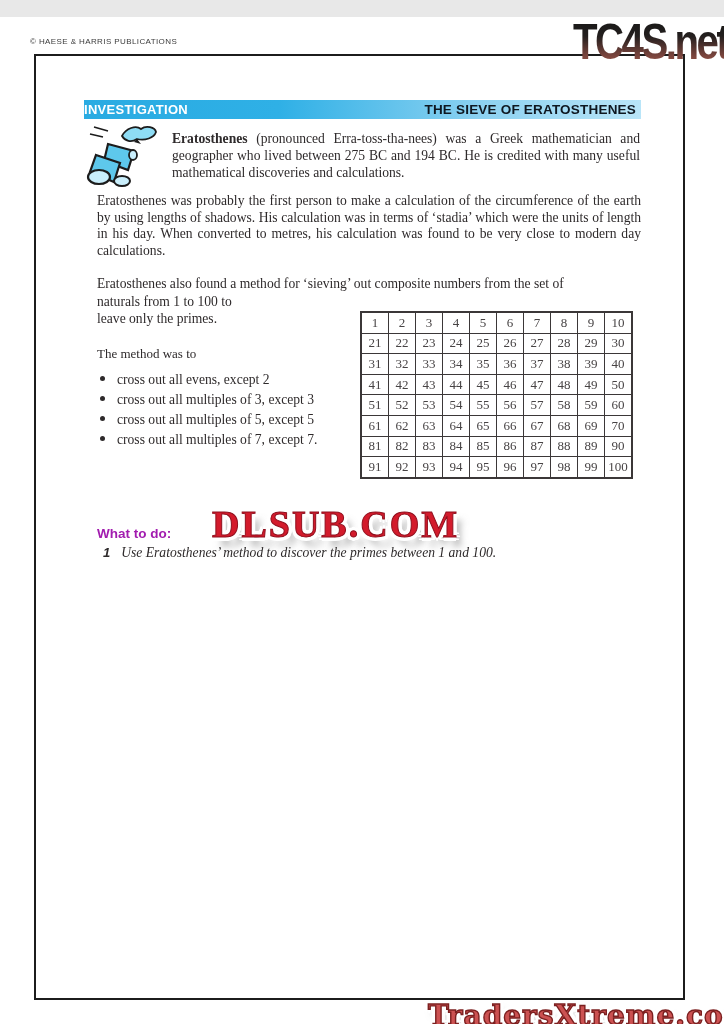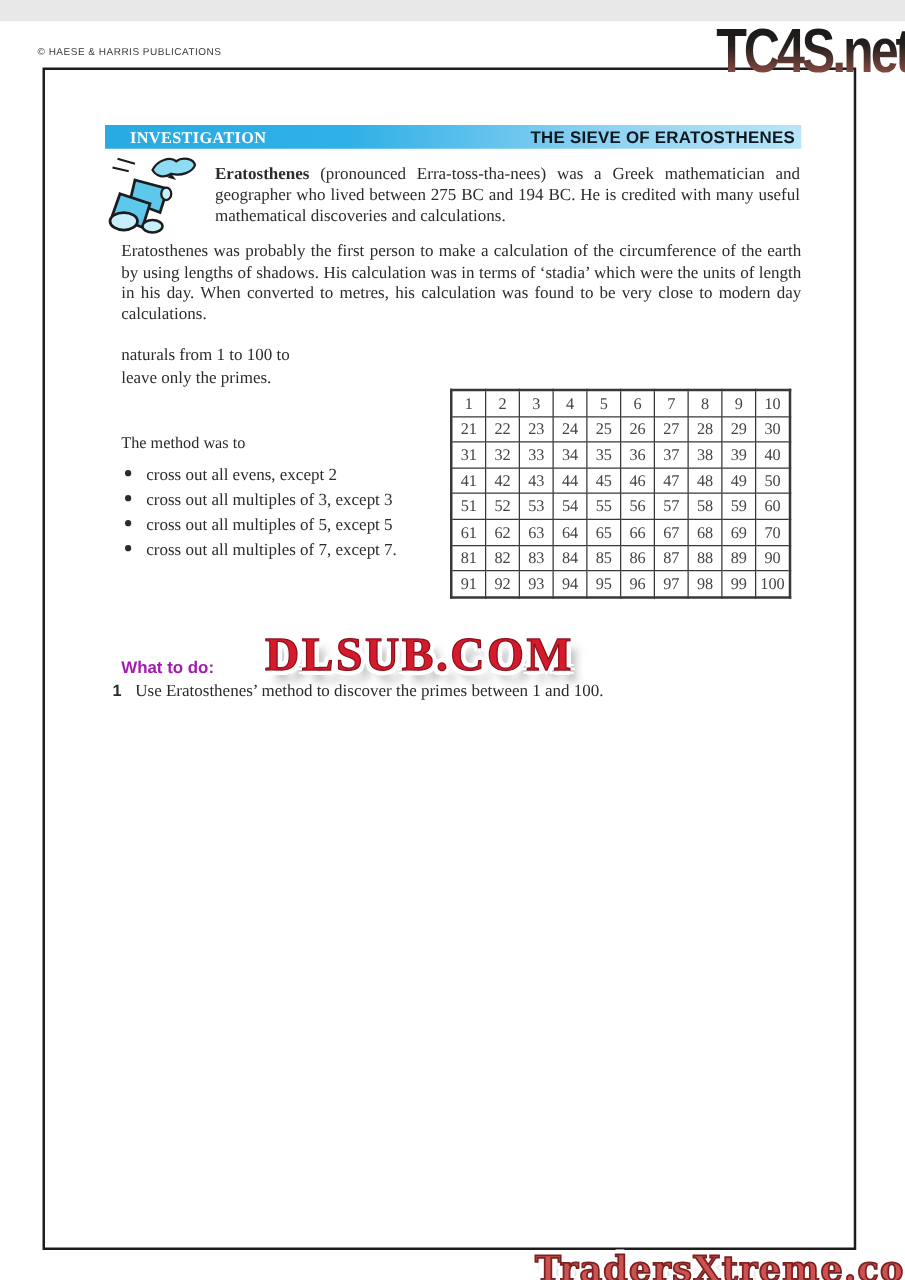--- a/index.html
+++ b/index.html
@@ -30,21 +30,21 @@
     -webkit-background-clip:text;background-clip:text;
     -webkit-text-fill-color:transparent;
   }
   
   .banner{
     position:absolute;left:84px;top:83px;width:557px;height:19px;z-index:1;
     background:linear-gradient(90deg,#29abe2 0%,#2fb0e6 35%,#8ed2f1 72%,#b9e5f8 100%);
     display:flex;align-items:center;justify-content:space-between;
     font-family:"Liberation Sans",sans-serif;font-weight:bold;
   }
-  .banner .label{color:#ffffff;font-size:13px;letter-spacing:.3px;padding-left:20px;font-family:Liberation Serif, serif;}
+  .banner .label{color:#ffffff;font-size:13px;letter-spacing:.3px;padding-left:0;}
   .banner .title{color:#0e1720;font-size:13.5px;letter-spacing:.2px;padding-right:5px;}
   
   .illo{position:absolute;left:84px;top:107px;width:84px;height:66px;z-index:1;}
   
   .intro{position:absolute;left:172px;top:114px;width:468px;font-size:13.6px;line-height:16.8px;text-align:justify;z-index:1;}
   .intro .lead{font-weight:bold;}
   .para2{position:absolute;left:97px;top:176px;width:544px;font-size:13.6px;line-height:16.6px;text-align:justify;z-index:1;}
   .para3{position:absolute;left:97px;top:258px;width:548px;font-size:13.6px;line-height:17.5px;z-index:1;}
   .method-intro{position:absolute;left:97px;top:329px;font-size:13px;z-index:1;}
   
@@ -65,21 +65,21 @@
     font-size:38px;line-height:42px;letter-spacing:2px;
     color:#d31b2c;-webkit-text-stroke:1px #8e0e1c;
     text-shadow:
       -3px -3px 0 #fff, 3px -3px 0 #fff, -3px 3px 0 #fff, 3px 3px 0 #fff,
       -4px 0 0 #fff, 4px 0 0 #fff, 0 -4px 0 #fff, 0 4px 0 #fff,
       7px 9px 7px rgba(110,110,110,.55);
   }
   
   .what-heading{position:absolute;left:97px;top:509px;z-index:1;
     font-family:"Liberation Sans",sans-serif;font-weight:bold;font-size:13.5px;color:#a21caf;}
-  .task{position:absolute;left:90px;top:528px;z-index:1;font-size:13.6px;}
+  .task{position:absolute;left:103px;top:528px;z-index:1;font-size:13.6px;font-style:italic;}
   .task .num{font-family:"Liberation Sans",sans-serif;font-weight:bold;font-size:13px;margin-right:11px;}
   
   .wm-traders{
     position:absolute;left:428px;top:982px;z-index:6;
     font-family:"DejaVu Serif",serif;font-weight:bold;
     font-size:28px;letter-spacing:1px;
     color:#cc5252;-webkit-text-stroke:1.4px #7c2020;
     text-shadow:
       -3px -3px 0 #fff, 3px -3px 0 #fff, -3px 3px 0 #fff, 3px 3px 0 #fff,
       -4px 0 0 #fff, 4px 0 0 #fff, 0 -4px 0 #fff, 0 4px 0 #fff,
@@ -116,20 +116,21 @@
   </div>
 
   <div class="intro">
     <span class="lead">Eratosthenes</span>
     <span>(pronounced Erra-toss-tha-nees) was a Greek mathematician and geographer who lived between 275 BC and 194 BC. He is credited with many useful mathematical discoveries and calculations.</span>
   </div>
 
   <div class="para2">Eratosthenes was probably the first person to make a calculation of the circumference of the earth by using lengths of shadows. His calculation was in terms of ‘stadia’ which were the units of length in his day. When converted to metres, his calculation was found to be very close to modern day calculations.</div>
 
   <div class="para3">
+    <div>Eratosthenes also found a method for ‘sieving’ out composite numbers from the set of</div>
     <div>naturals from 1 to 100 to</div>
     <div>leave only the primes.</div>
   </div>
 
   <div class="method-intro">The method was to</div>
 
   <ul class="method-steps">
     <li><span class="bullet-dot"></span><span>cross out all evens, except 2</span></li>
     <li><span class="bullet-dot"></span><span>cross out all multiples of 3, except 3</span></li>
     <li><span class="bullet-dot"></span><span>cross out all multiples of 5, except 5</span></li>

